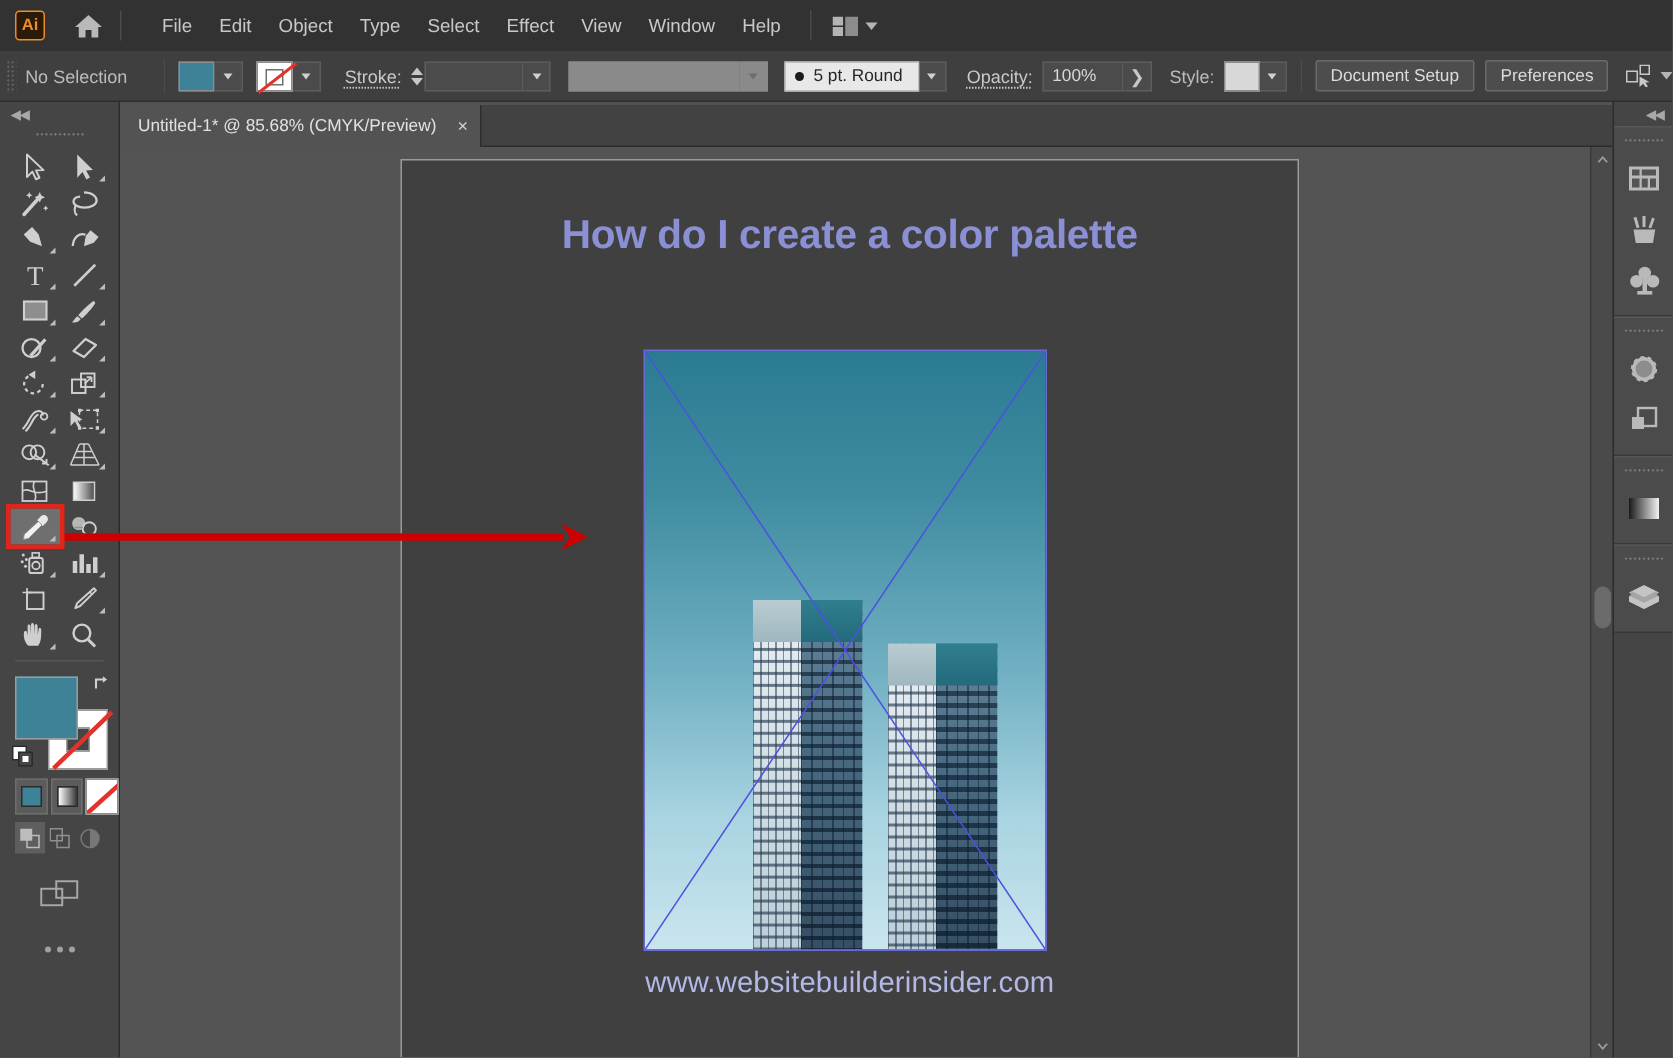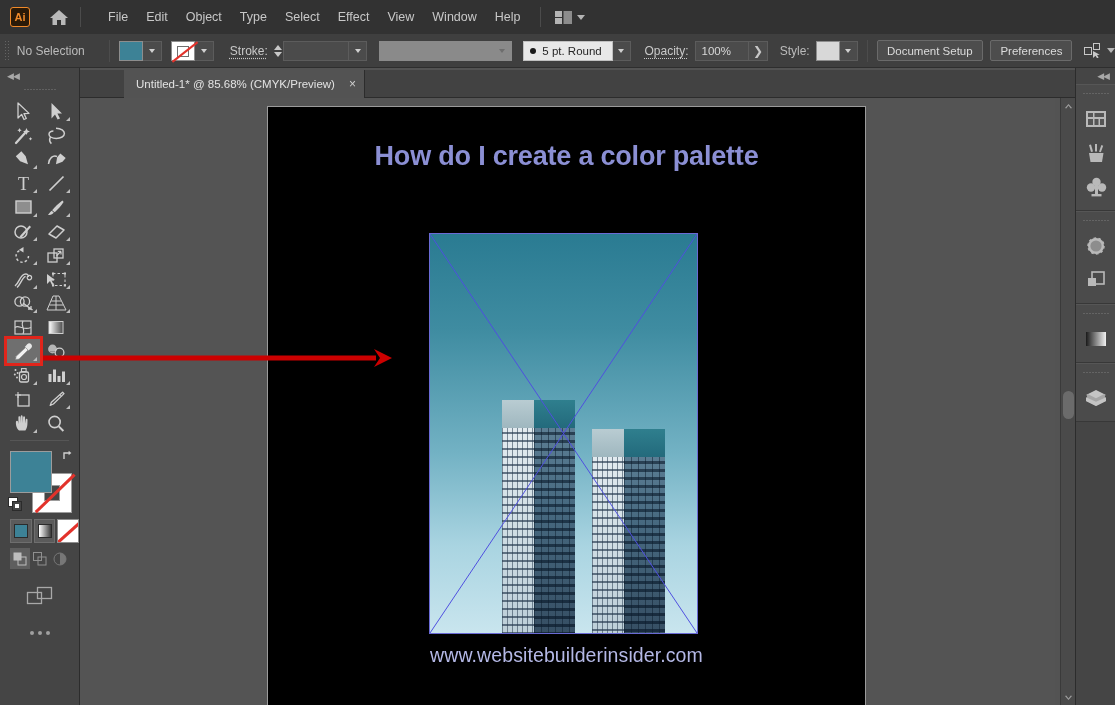--- a/index.html
+++ b/index.html
@@ -99,21 +99,21 @@
   }
 
   
   .tabbar {
     position: absolute; left: 80px; top: 70px; width: 1035px; height: 28px;
     background: #424242; border-bottom: 1px solid #2c2c2c;
   }
   .doc-tab {
     position: absolute; left: 0; top: 0; height: 28px;
     background: #535353; display: flex; align-items: center;
-    padding: 0 8px 0 12px; gap: 14px; border-right: 1px solid #2c2c2c; margin-left: 44px;
+    padding: 0 8px 0 12px; gap: 14px; border-right: 1px solid #2c2c2c;
   }
   .doc-tab .title { color: #e2e2e2; font-size: 11.5px; white-space: nowrap; }
   .doc-tab .close { color: #cfcfcf; font-size: 12px; line-height: 1; }
 
   
   .toolpanel {
     position: absolute; left: 0; top: 68px; width: 80px; height: 637px;
     background: #454545; border-right: 1px solid #2c2c2c;
   }
   .panel-collapse {
@@ -181,21 +181,21 @@
   }
   .moredots i { width: 4px; height: 4px; border-radius: 50%; background: #a0a0a0; display: block; }
 
   
   .canvas {
     position: absolute; left: 80px; top: 98px; width: 975px; height: 607px;
     background: #545454; overflow: hidden;
   }
   .artboard {
     position: absolute; left: 188px; top: 9px; width: 597px; height: 598px;
-    background: #000000; box-shadow: 0 0 0 1px #9b9b9b;
+    background: #404040; box-shadow: 0 0 0 1px #9b9b9b;
   }
   .ab-title {
     position: absolute; left: 0; top: 32px; width: 100%;
     text-align: center; color: #8b8fd4; font-size: 27px; font-weight: bold;
     line-height: 1.28; letter-spacing: -0.2px;
   }
   .ab-url {
     position: absolute; left: 0; bottom: 38px; width: 100%;
     text-align: center; color: #b4b8e6; font-size: 19.5px; letter-spacing: .1px;
   }

